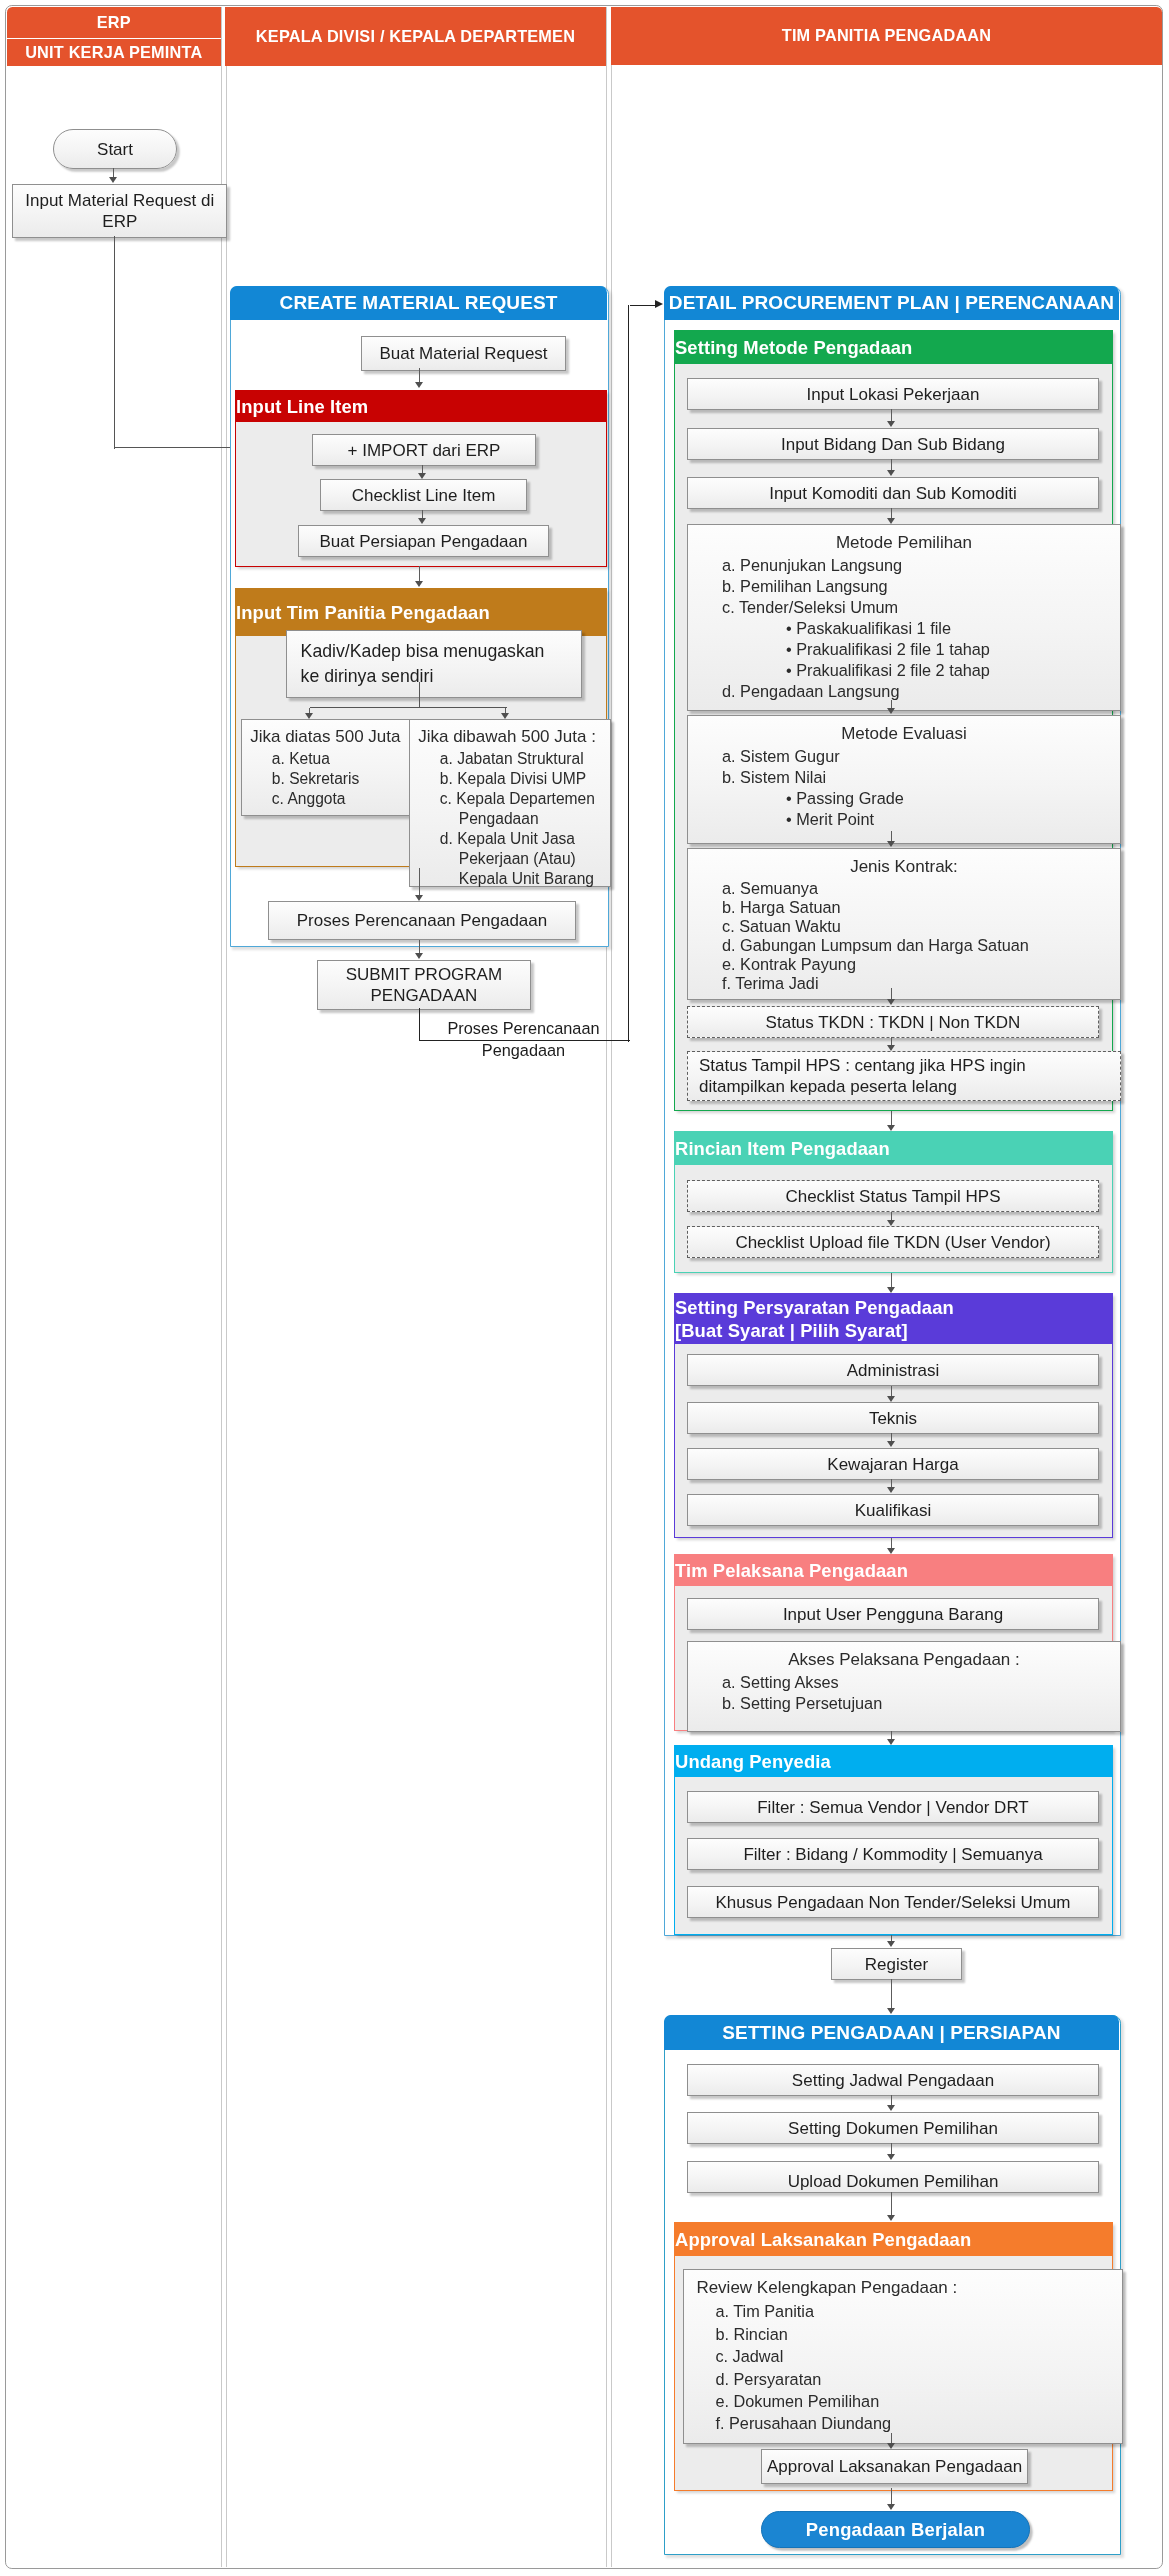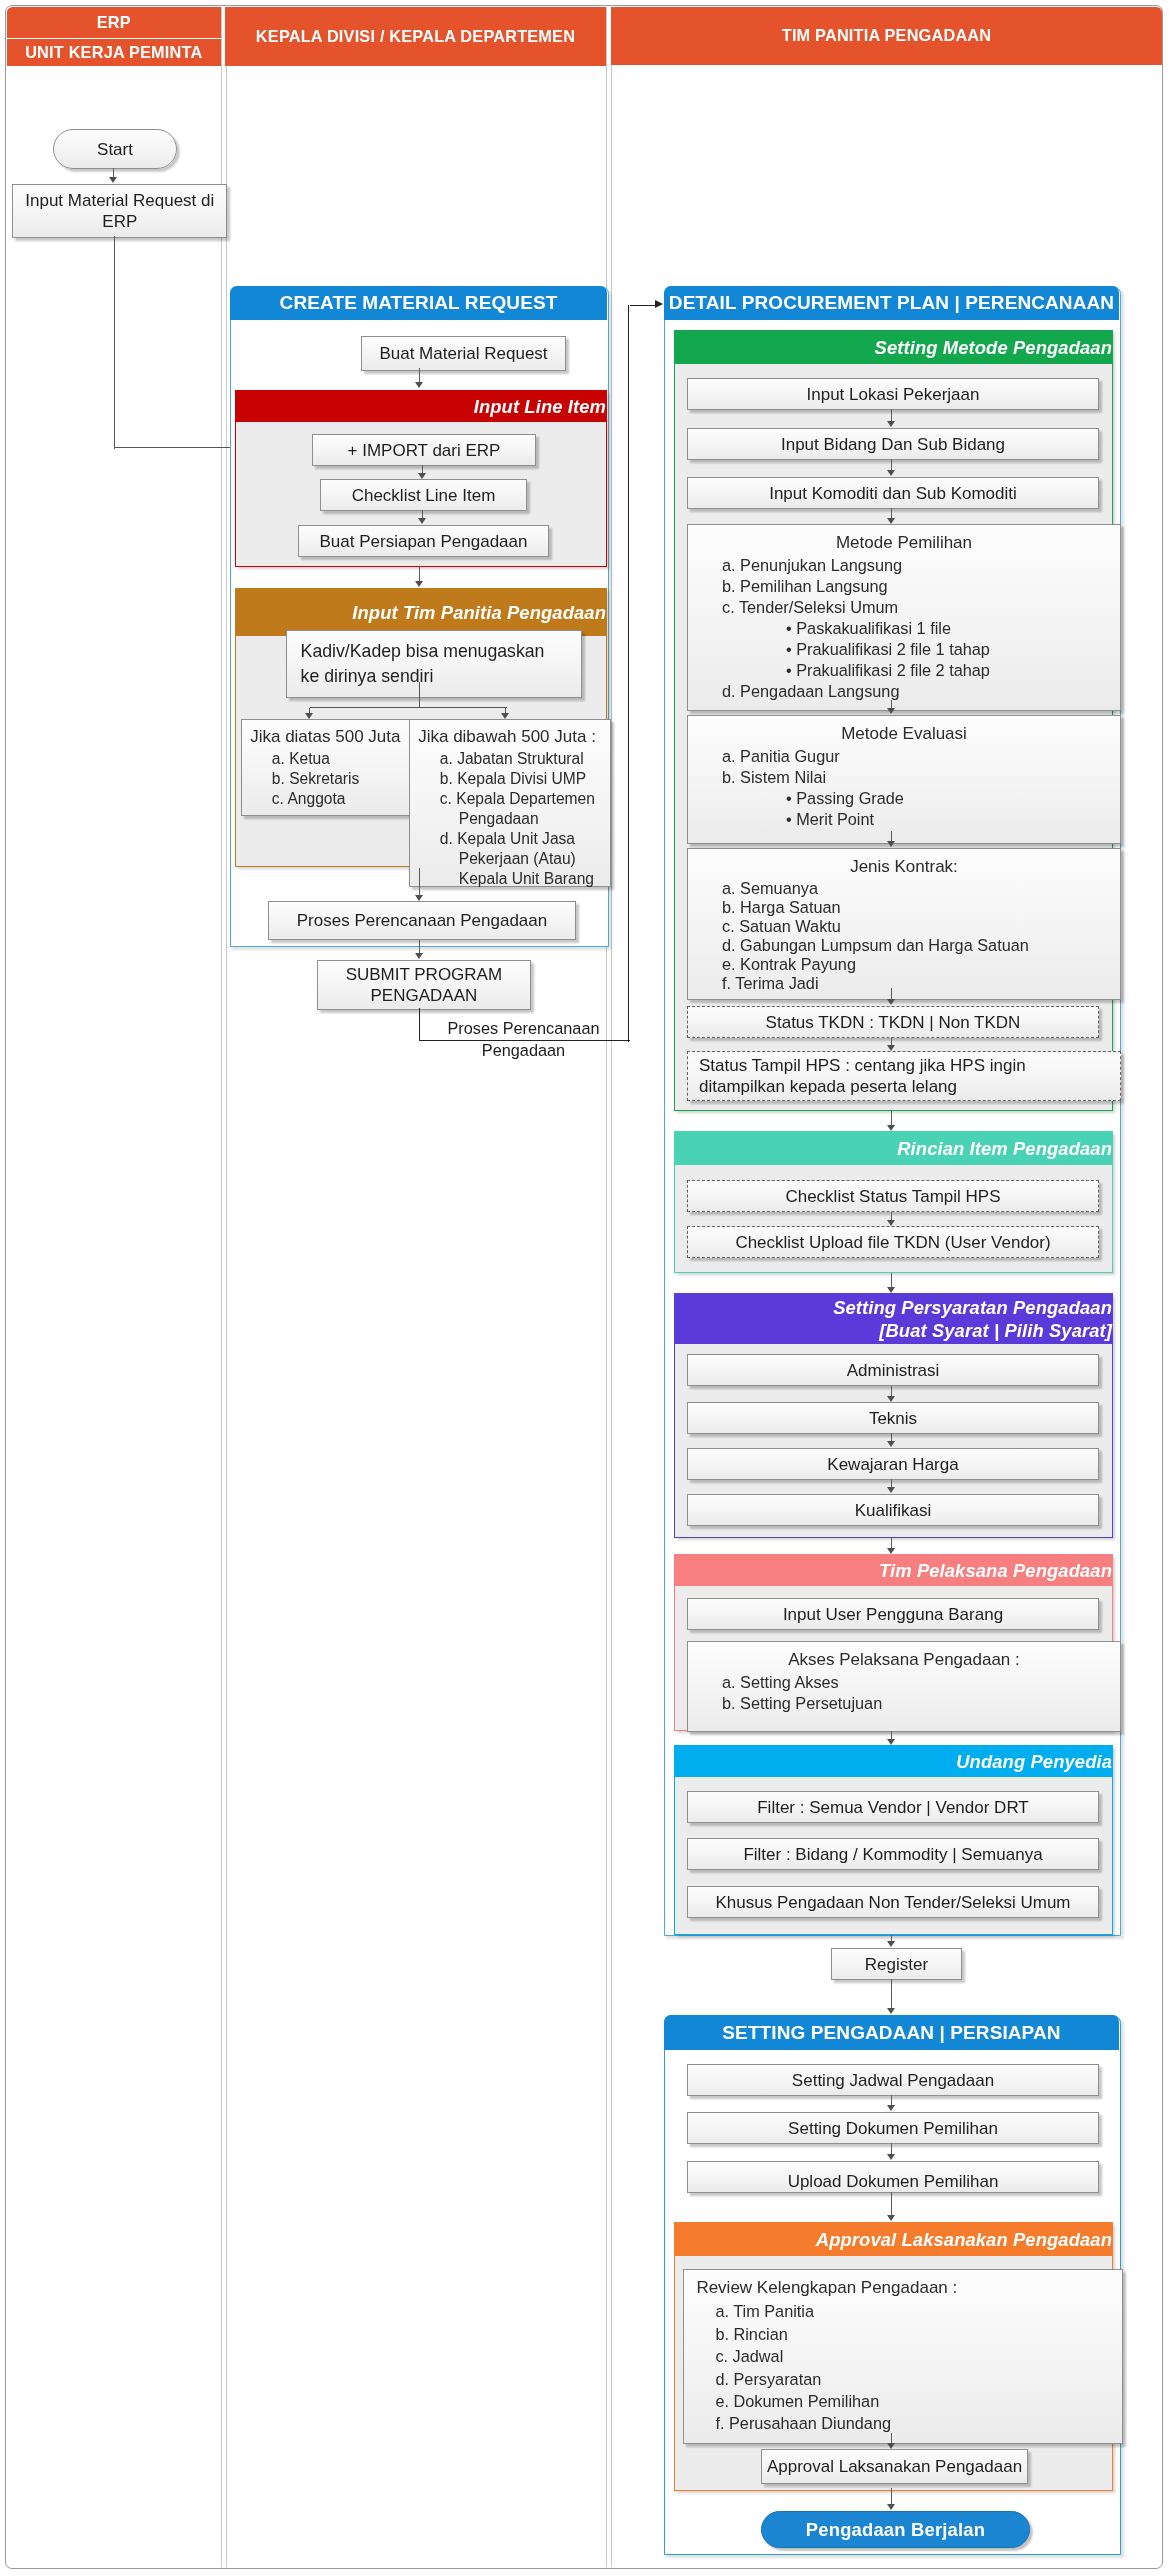--- a/index.html
+++ b/index.html
@@ -14,21 +14,21 @@
   .vdiv{width:4.1px;border-left:1.4px solid #c9c9c9;border-right:1.4px solid #c9c9c9;background:#fff;}
   
   .cont{border:1.4px solid var(--container_border,#4FA8D8);border-radius:8.2px 8.2px 0 0;background:#fff;
         box-shadow:2.7px 2.7px 2.7px rgba(0,0,0,.12);}
   .cont.setting{border-color:var(--setting_border,#2E9FC8);}
   .chead{color:#fff;font-weight:bold;font-size:19px;display:flex;align-items:center;justify-content:center;
          border-radius:6.8px 6.8px 0 0;background:var(--header_blue,#1287D5);letter-spacing:0.1px;}
   
   .sec{border:1.4px solid;background:var(--section_body,#ECECEC);box-shadow:2.7px 2.7px 2.7px rgba(0,0,0,.18);}
   .shead{position:absolute;left:0;right:0;top:0;color:#fff;font-weight:bold;font-size:18.4px;
-         display:flex;flex-direction:column;align-items:flex-end;justify-content:center;letter-spacing:0.1px;font-style:italic;}
+         display:flex;flex-direction:column;align-items:flex-start;justify-content:center;letter-spacing:0.1px;}
   
   .box{background:linear-gradient(180deg,#fdfdfd 0%,#f4f4f4 55%,#ebebeb 100%);
        border:1.4px solid #8f8f8f;box-shadow:2.7px 2.7px 2px rgba(0,0,0,.22);
        display:flex;align-items:center;justify-content:center;text-align:center;
        font-size:17px;color:#1e1e1e;line-height:21px;}
   .box.dashed{border:1.4px dashed #5f5f5f;}
   .box.left{justify-content:flex-start;text-align:left;}
   .oval{border-radius:20.4px;}
   .pill{background:var(--berjalan_blue,#1B85D2);color:#fff;font-weight:bold;border:1.4px solid #1573b8;
         border-radius:19px;box-shadow:2.7px 2.7px 2px rgba(0,0,0,.25);font-size:18.4px;letter-spacing:0.2px;}
@@ -192,21 +192,21 @@
   <span class="ln">c. Tender/Seleksi Umum</span>
   <span class="ln b">• Paskakualifikasi 1 file</span>
   <span class="ln b">• Prakualifikasi 2 file 1 tahap</span>
   <span class="ln b">• Prakualifikasi 2 file 2 tahap</span>
   <span class="ln">d. Pengadaan Langsung</span>
 </div>
 <div class="arr" style="left:887px;top:700px;height:14.3px;"></div>
 
 <div class="abs box lbox" style="left:687px;top:715px;width:410px;height:116px;">
   <span class="ttl">Metode Evaluasi</span>
-  <span class="ln">a. Panitia Gugur</span>
+  <span class="ln">a. Sistem Gugur</span>
   <span class="ln">b. Sistem Nilai</span>
   <span class="ln b">• Passing Grade</span>
   <span class="ln b">• Merit Point</span>
 </div>
 <div class="arr" style="left:887px;top:831px;height:15.6px;"></div>
 
 <div class="abs box lbox" style="left:687px;top:848px;width:410px;height:139px;">
   <span class="ttl">Jenis Kontrak:</span>
   <span class="ln" style="line-height:19px">a. Semuanya</span>
   <span class="ln" style="line-height:19px">b. Harga Satuan</span>

